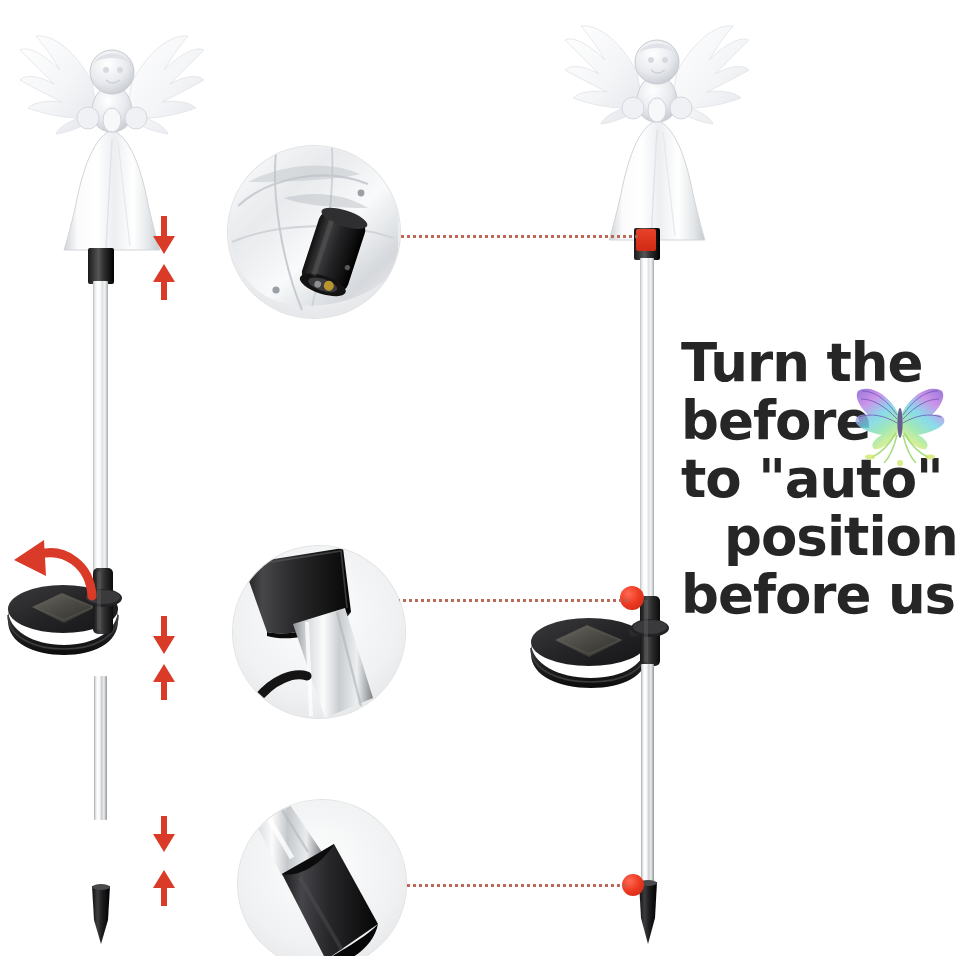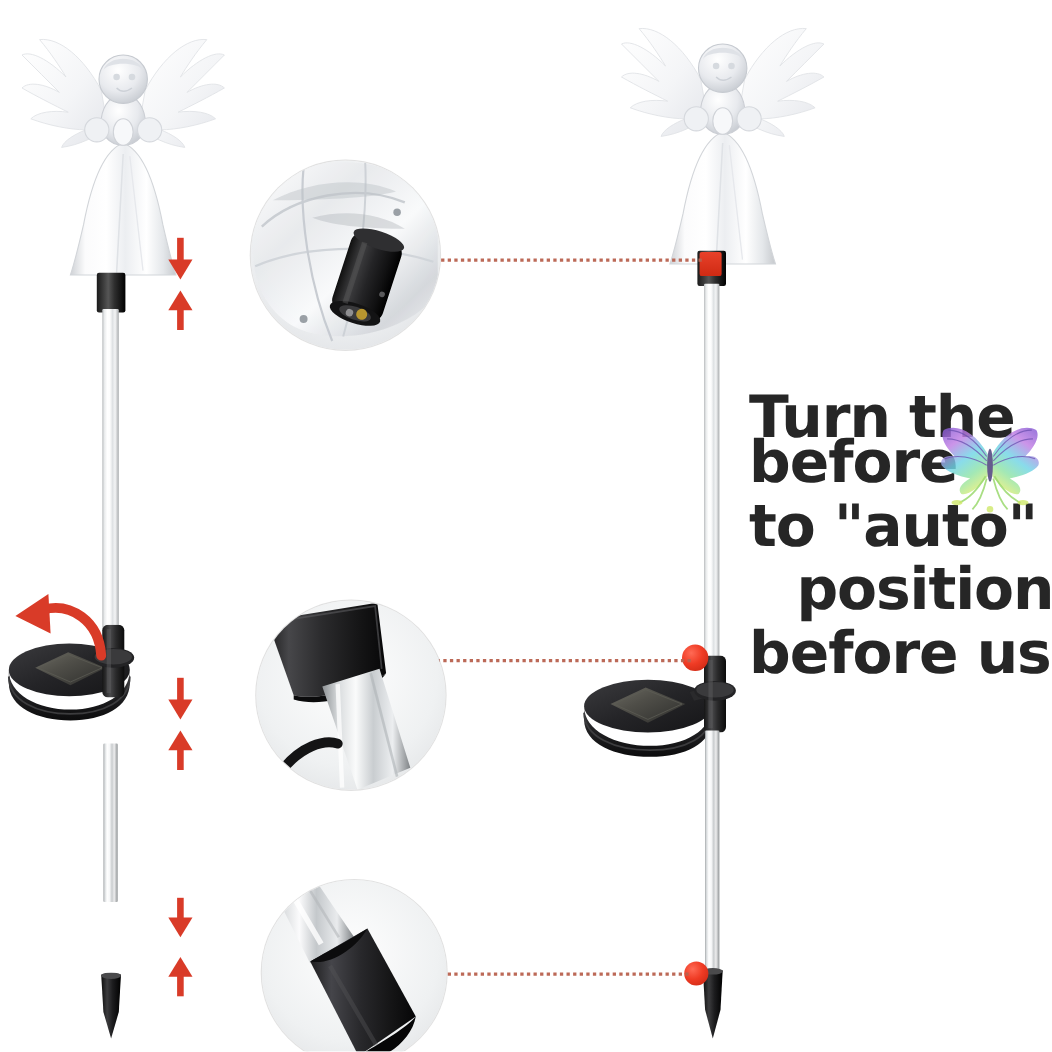--- a/index.html
+++ b/index.html
@@ -521,21 +521,21 @@
       <path d="M38 0 L70 52" fill="none" stroke="#b4b8bb" stroke-width="2.4" opacity="0.6"></path>
 
       <path d="M44 74 L96 44 L140 124 L88 160 Z" fill="url(#m3blk)"></path>
       <path d="M44 74 C58 66, 84 52, 96 44 C86 62, 62 78, 44 74 Z" fill="#0c0c0d"></path>
       <path d="M62 78 L104 150" fill="none" stroke="#555558" stroke-width="4" opacity="0.4"></path>
       <path d="M88 160 C104 150, 130 136, 140 124 C136 146, 112 164, 88 166 Z" fill="#060607"></path>
     </svg>
   </div>
 
   <div class="textblock" style="left:681px; top:336px; width:270px; height:290px;">
-    <div class="tline" style="left:0; top:17px;">Turn the</div>
+    <div class="tline" style="left:0; top:0;">Turn the</div>
     <div class="tline" style="left:0; top:58px;">before</div>
     <div class="tline" style="left:0; top:116px;">to "auto"</div>
     <div class="tline" style="left:0; top:174px;margin-left:43px;">position</div>
     <div class="tline" style="left:0; top:232px;">before use.</div>
   </div>
 
   <div class="butterfly" style="left:852px; top:383px;">
     <svg width="96" height="84" viewBox="0 0 96 84">
       <defs>
         <linearGradient id="bwL" x1="0.2" y1="0" x2="0.7" y2="1">

